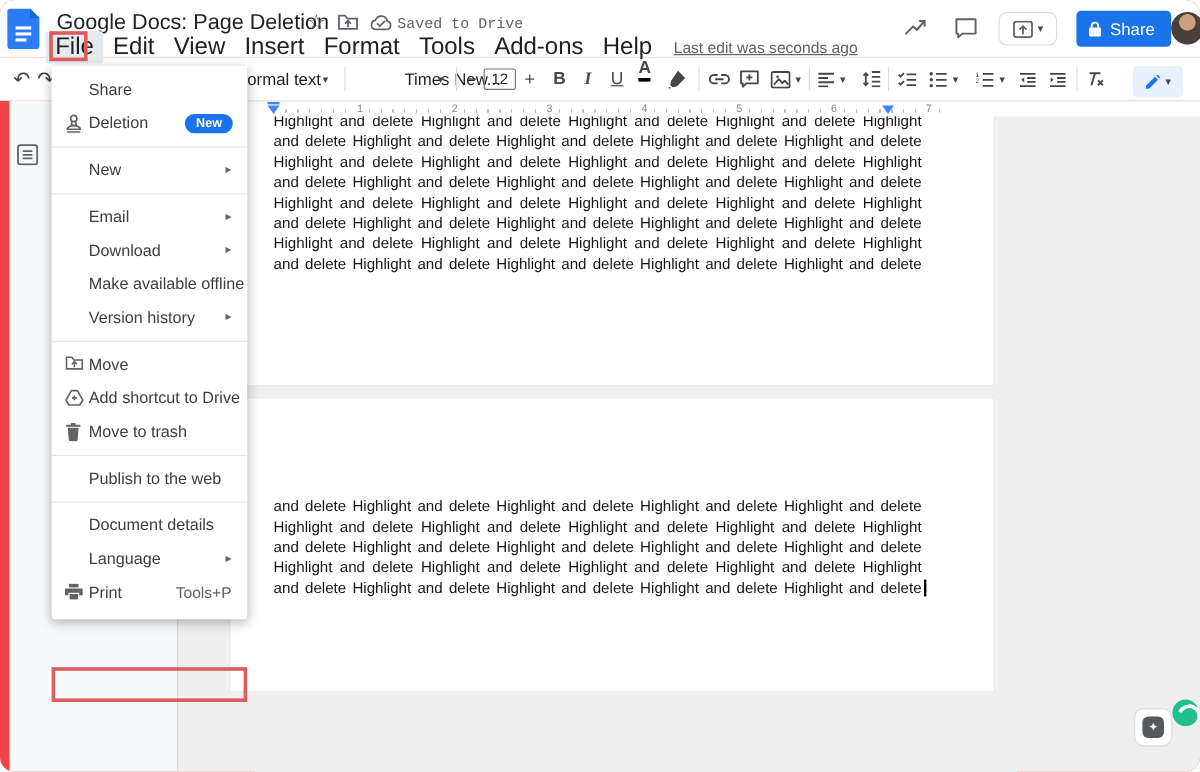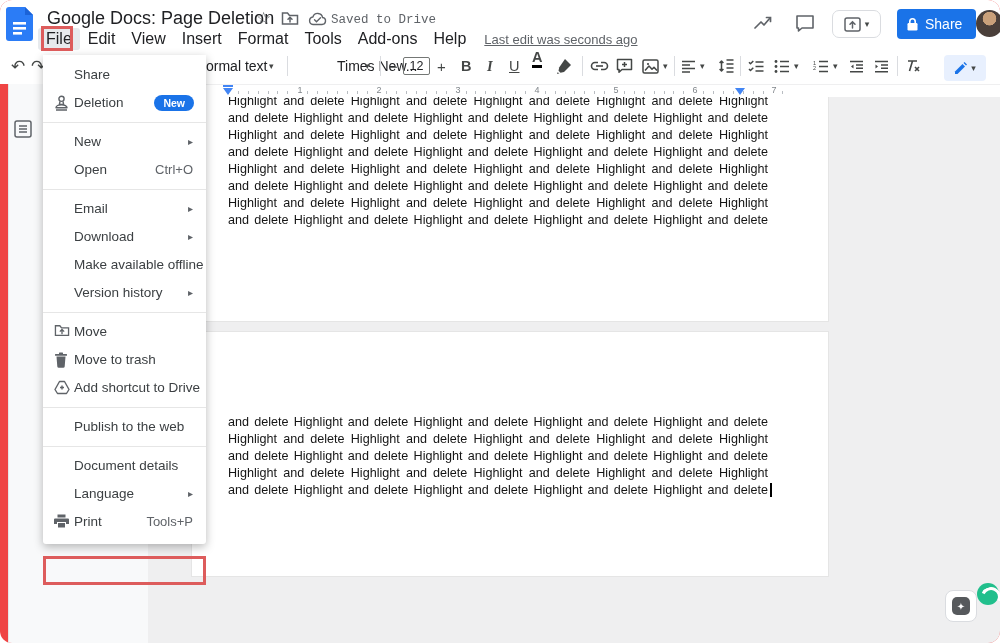--- a/index.html
+++ b/index.html
@@ -10,21 +10,21 @@
 
   
   .topbar{ position:absolute; left:0; top:0; width:1000px; height:48px; background:#fff; z-index:4; }
   .docs-icon{ position:absolute; left:6px; top:7px; }
   .doc-title{ position:absolute; left:47px; top:8px; font-size:18px; color:#202124; }
   .star-icon{ position:absolute; left:256px; top:8px; font-size:17px; color:#5f6368; cursor:pointer; }
   .hdr-ic{ position:absolute; color:#5f6368; }
   .saved-text{ position:absolute; left:331px; top:13px; font-size:12.5px; color:#5f6368;font-family:Liberation Mono, monospace; }
 
   .menubar{ position:absolute; left:38px; top:28px; height:22px; display:flex; align-items:center; z-index:4; }
-  .menubar .mitem{ padding:2px 8px; font-size:16px; color:#202124; border-radius:3px; cursor:pointer; }
+  .menubar .mitem{ padding:2px 8px; font-size:20px; color:#202124; border-radius:3px; cursor:pointer; }
   .menubar .mitem.active{ background:#e7eaed; }
   .last-edit{ margin-left:10px; font-size:13px; color:#5f6368; text-decoration:underline; cursor:pointer; }
 
   .stats-icon{ position:absolute; left:753px; top:14px; }
   .comment-icon{ position:absolute; left:795px; top:14px; }
   .present-btn{ position:absolute; left:832px; top:10px; width:49px; height:28px; border:1px solid #dadce0;
                 border-radius:7px; display:flex; align-items:center; justify-content:center; gap:4px; background:#fff; cursor:pointer;}
   .share-btn{ position:absolute; left:897px; top:9px; height:30px; padding:0 14px 0 10px; background:#1a73e8;
               border:none; border-radius:4px; color:#fff; font-size:14px; display:flex; align-items:center; gap:7px; cursor:pointer;}
   .avatar{ position:absolute; left:976px; top:10px; width:27px; height:27px; border-radius:50%;
@@ -336,24 +336,20 @@
         </svg>
       </span>
       <span>Deletion</span>
       <span class="badge-new">New</span>
     </div>
     <div class="mi-sep"></div>
     <div class="mi">
       <span>New</span>
       <span class="mi-arrow">▸</span>
     </div>
-    <div class="mi">
-      <span>Open</span>
-      <span class="mi-right">Ctrl+O</span>
-    </div>
     <div class="mi-sep"></div>
     <div class="mi">
       <span>Email</span>
       <span class="mi-arrow">▸</span>
     </div>
     <div class="mi">
       <span>Download</span>
       <span class="mi-arrow">▸</span>
     </div>
     <div class="mi">
@@ -365,39 +361,39 @@
     </div>
     <div class="mi-sep"></div>
     <div class="mi">
       <span class="mi-icon">
         <svg width="16" height="14" viewBox="0 0 18 16" fill="none" stroke="#5f6368" stroke-width="1.5">
           <path d="M1.5 3 v10 h15 v-8.5 h-8 l-2 -2.5 h-5 z"></path>
           <path d="M9 11 v-4.5 M7 8.2 l2 -2 2 2" stroke-linecap="round"></path>
         </svg>
       </span>
       <span>Move</span>
+    </div>
+    <div class="mi">
+      <span class="mi-icon">
+        <svg width="16" height="15" viewBox="0 0 16 15" fill="none" stroke="#5f6368" stroke-width="1.4">
+          <path d="M5.5 1.5 h5 l4.5 8 -2.5 4 h-9 l-2.5 -4 z" stroke-linejoin="round"></path>
+          <path d="M8 5.5 v4 M6 7.5 h4"></path>
+        </svg>
+      </span>
+      <span>Add shortcut to Drive</span>
     </div>
     <div class="mi">
       <span class="mi-icon">
         <svg width="14" height="16" viewBox="0 0 14 16" fill="#5f6368">
           <path d="M2.5 4.5 h9 l-.8 10 a1.5 1.5 0 0 1 -1.5 1.3 h-4.4 a1.5 1.5 0 0 1 -1.5 -1.3 z"></path>
           <rect x="1" y="2" width="12" height="1.7" rx="0.5"></rect>
           <rect x="5" y="0.5" width="4" height="1.7" rx="0.5"></rect>
         </svg>
       </span>
       <span>Move to trash</span>
-    </div>
-    <div class="mi">
-      <span class="mi-icon">
-        <svg width="16" height="15" viewBox="0 0 16 15" fill="none" stroke="#5f6368" stroke-width="1.4">
-          <path d="M5.5 1.5 h5 l4.5 8 -2.5 4 h-9 l-2.5 -4 z" stroke-linejoin="round"></path>
-          <path d="M8 5.5 v4 M6 7.5 h4"></path>
-        </svg>
-      </span>
-      <span>Add shortcut to Drive</span>
     </div>
     <div class="mi-sep"></div>
     <div class="mi">
       <span>Publish to the web</span>
     </div>
     <div class="mi-sep"></div>
     <div class="mi">
       <span>Document details</span>
     </div>
     <div class="mi">

